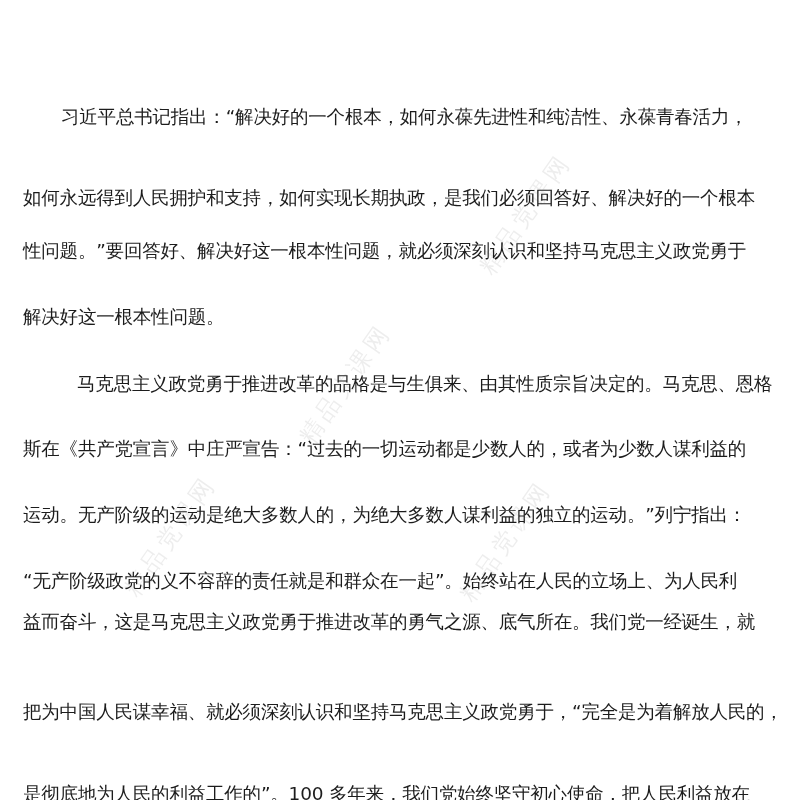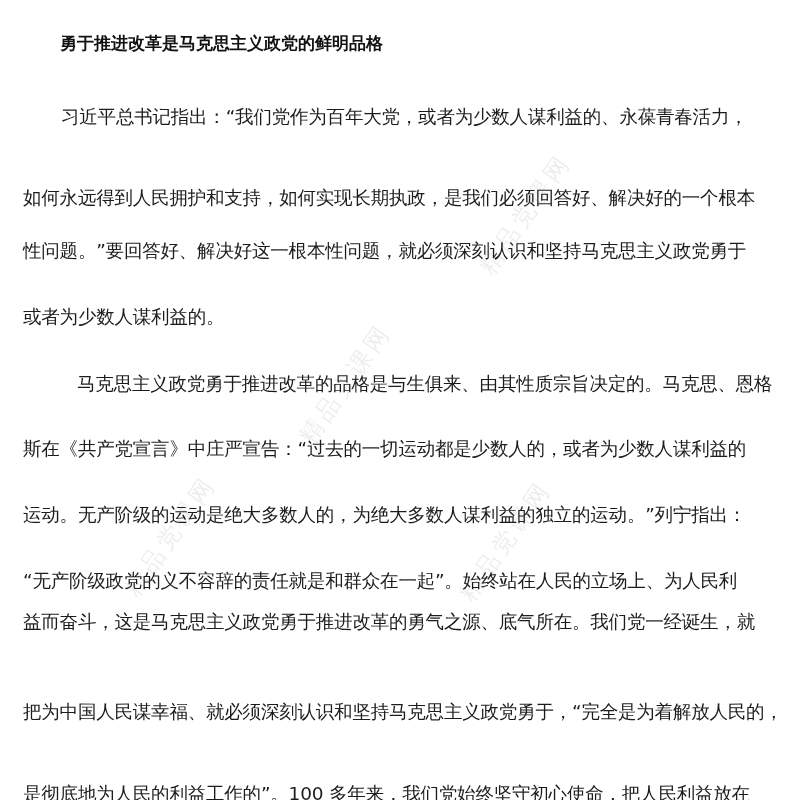--- a/index.html
+++ b/index.html
@@ -33,27 +33,26 @@
 </head>
 <body>
 
 <div class="page">
 
   <div class="wm" style="left:455px; top:198px;">精品党课网</div>
   <div class="wm" style="left:275px; top:368px;">精品党课网</div>
   <div class="wm" style="left:100px; top:520px;">精品党课网</div>
   <div class="wm" style="left:435px; top:525px;">精品党课网</div>
 
-  <div class="title">勇于推进改革是马克思主义政党的鲜明品格</div>
 
   <div>
-    <div class="line indent" style="top:105px;">习近平总书记指出：“我们党作为百年大党，或者为少数人谋利益的、永葆青春活力，</div>
+    <div class="line indent" style="top:105px;">习近平总书记指出：“解决好的一个根本，如何永葆先进性和纯洁性、永葆青春活力，</div>
     <div class="line" style="top:186px;">如何永远得到人民拥护和支持，如何实现长期执政，是我们必须回答好、解决好的一个根本</div>
     <div class="line" style="top:239px;">性问题。”要回答好、解决好这一根本性问题，就必须深刻认识和坚持马克思主义政党勇于</div>
-    <div class="line" style="top:305px;">或者为少数人谋利益的。</div>
+    <div class="line" style="top:305px;">解决好这一根本性问题。</div>
   </div>
 
   <div>
     <div class="line indent" style="top:372px;margin-left:16px;">马克思主义政党勇于推进改革的品格是与生俱来、由其性质宗旨决定的。马克思、恩格</div>
     <div class="line" style="top:437px;">斯在《共产党宣言》中庄严宣告：“过去的一切运动都是少数人的，或者为少数人谋利益的</div>
     <div class="line" style="top:503px;">运动。无产阶级的运动是绝大多数人的，为绝大多数人谋利益的独立的运动。”列宁指出：</div>
     <div class="line" style="top:569px;">“无产阶级政党的义不容辞的责任就是和群众在一起”。始终站在人民的立场上、为人民利</div>
     <div class="line" style="top:610px;font-family:Liberation Serif, serif;">益而奋斗，这是马克思主义政党勇于推进改革的勇气之源、底气所在。我们党一经诞生，就</div>
     <div class="line" style="top:700px;">把为中国人民谋幸福、就必须深刻认识和坚持马克思主义政党勇于，“完全是为着解放人民的，</div>
     <div class="line" style="top:766px;margin-top:16px;">是彻底地为人民的利益工作的”。100 多年来，我们党始终坚守初心使命，把人民利益放在</div>

